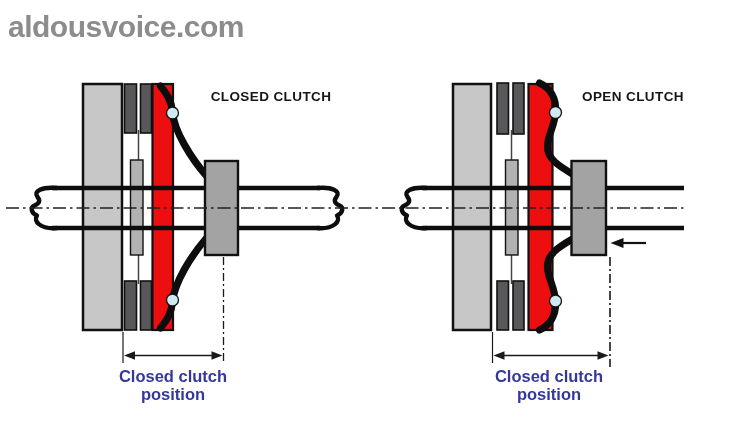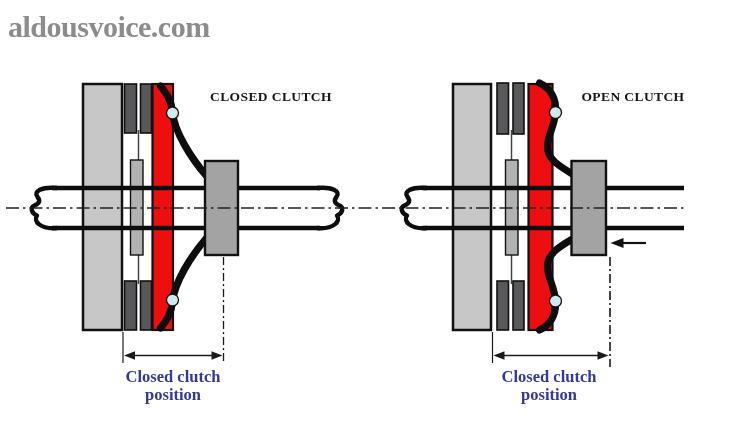--- a/index.html
+++ b/index.html
@@ -1,21 +1,21 @@
 <!DOCTYPE html>
 <html><head>
 <meta charset="utf-8">
 <style>
   html, body { margin: 0; padding: 0; background: #ffffff; }
   .page {
     position: relative;
     width: 684px;
     height: 422px;
     background: #ffffff;
-    font-family: Liberation Serif, serif;
+    font-family: Liberation Sans, sans-serif;
     overflow: hidden;
   }
   .site-logo {
     position: absolute;
     left: 8px;
     top: 10px;
     font-size: 30px;
     font-weight: bold;
     letter-spacing: -0.5px;
     color: #8c8c8c;

